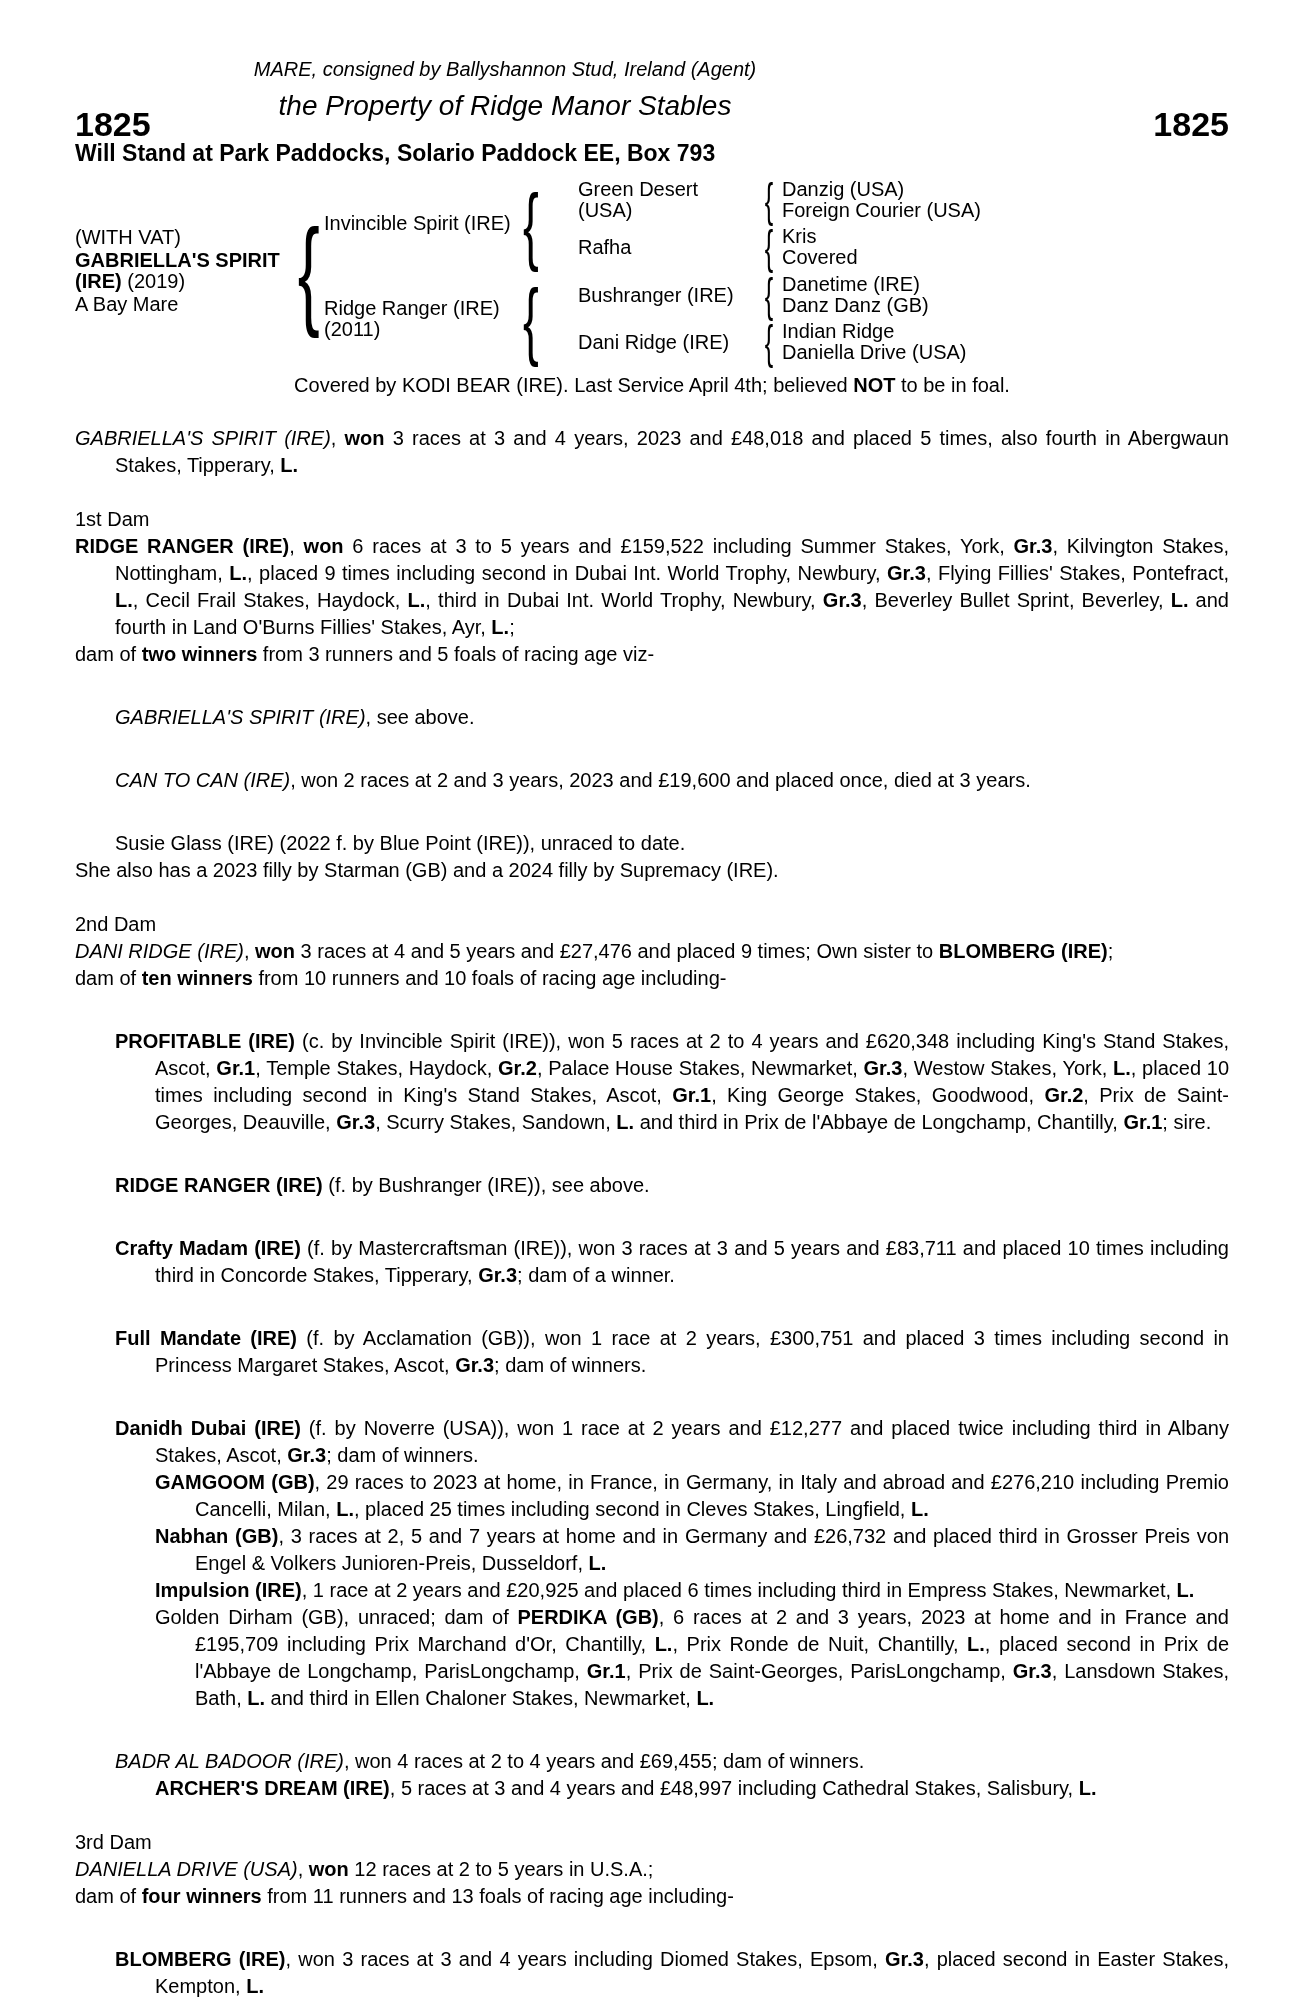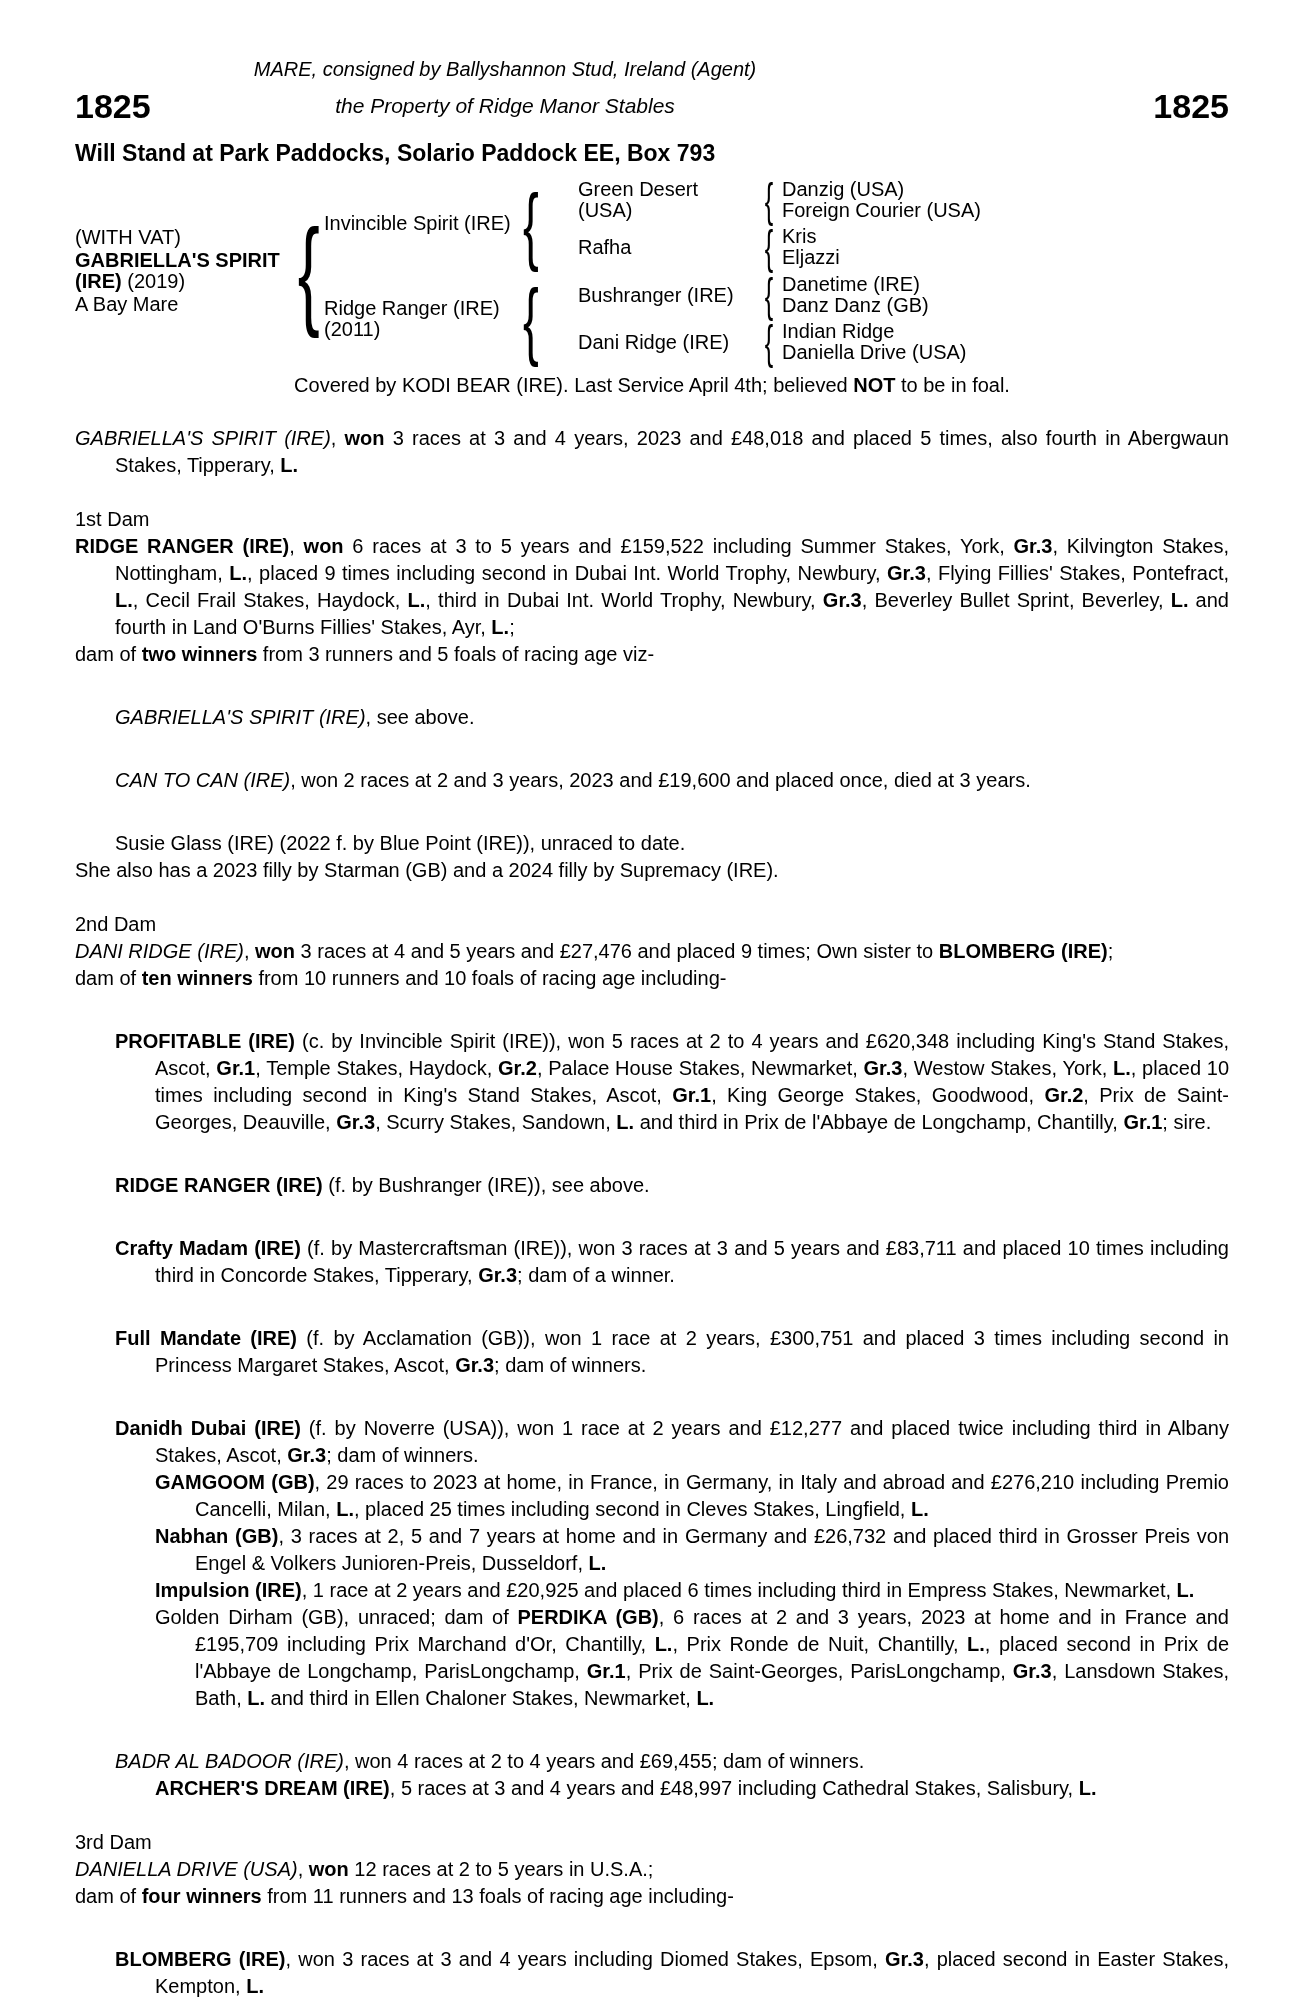--- a/index.html
+++ b/index.html
@@ -35,30 +35,30 @@
   }
   .lot-row {
     position: relative;
     height: 44px;
     display: flex;
     align-items: center;
     margin-top: 2px;
   }
   .lot-number {
     position: absolute;
-    top: 0;
+    top: 18px;
     font-size: 34px;
     font-weight: bold;
     line-height: 44px;
   }
   .lot-number.left { left: 0; }
   .lot-number.right { right: 0; }
   .property {
     font-style: italic;
-    font-size: 21px;
+    font-size: 28px;
     line-height: 44px;
   }
   .stand {
     font-weight: bold;
     font-size: 23px;
     margin-top: 12px;
     line-height: 26px;
   }
 
   
@@ -150,21 +150,21 @@
             <div class="gen3-col">
               <div class="gen3-name">Danzig (USA)</div>
               <div class="gen3-name">Foreign Courier (USA)</div>
             </div>
           </div>
           <div class="gen2-group">
             <div class="gen2-name">Rafha</div>
             <div class="brace brace-sm">{</div>
             <div class="gen3-col">
               <div class="gen3-name">Kris</div>
-              <div class="gen3-name">Eljazzi</div>
+              <div class="gen3-name">Covered</div>
             </div>
           </div>
         </div>
       </div>
 
       <div class="ped-half">
         <div class="gen1-name">Ridge Ranger (IRE) (2011)</div>
         <div class="brace brace-lg">{</div>
         <div class="gen2-col">
           <div class="gen2-group">

